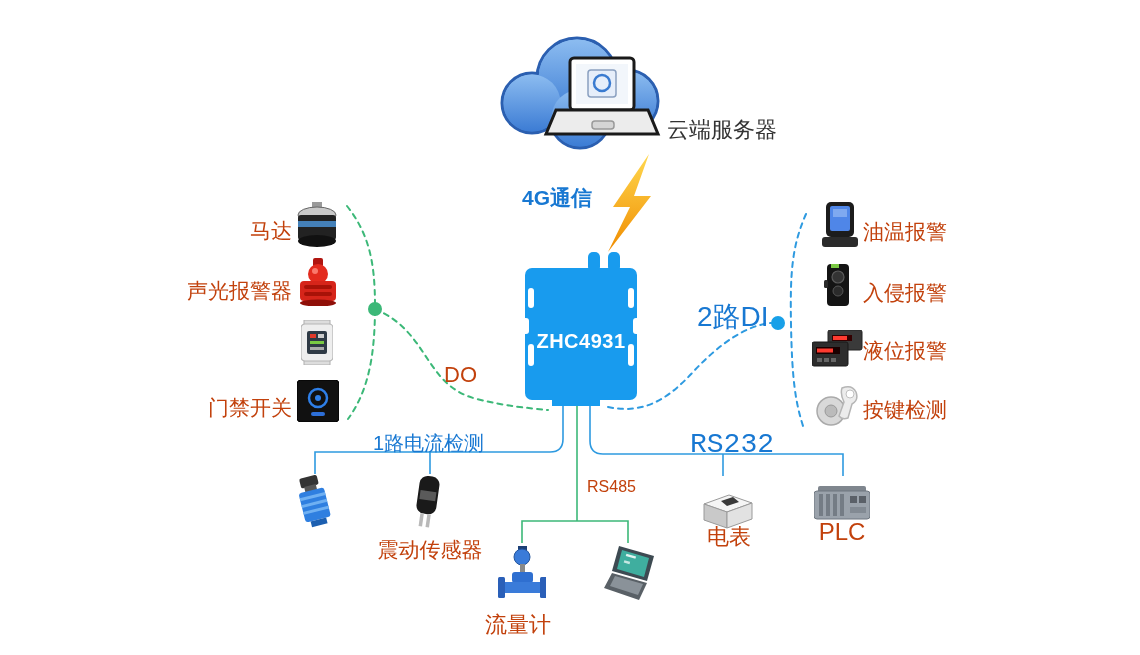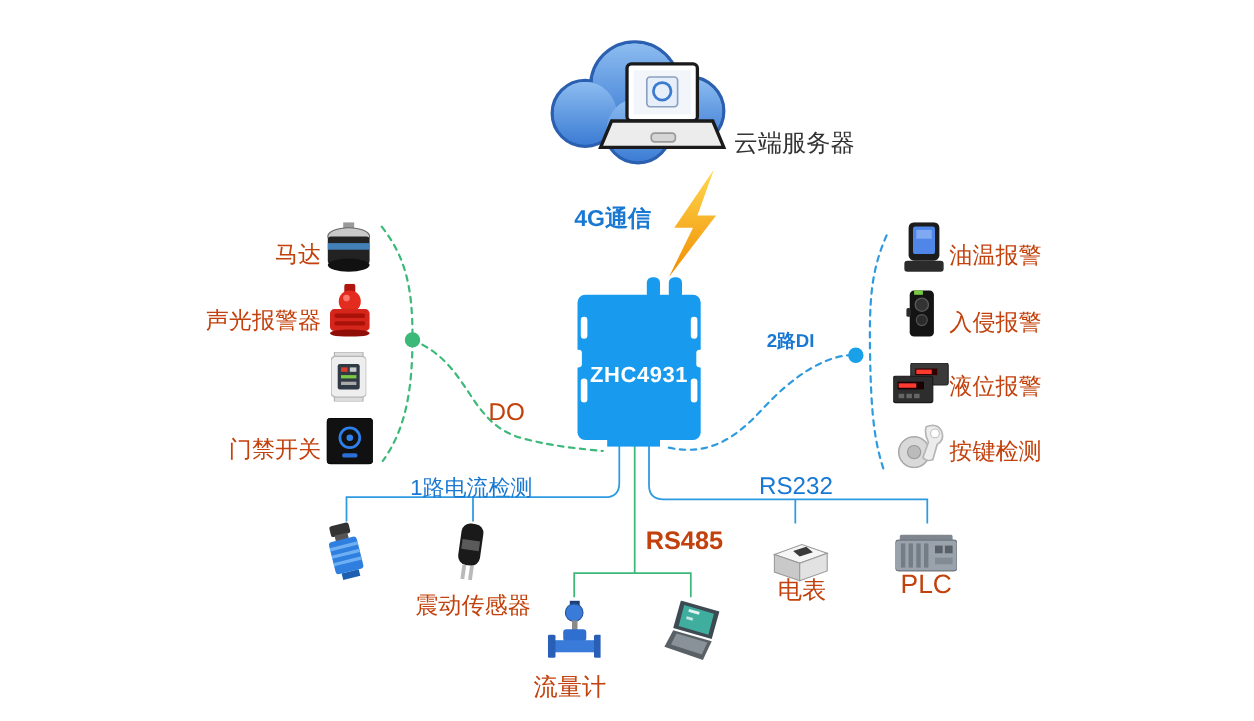--- a/index.html
+++ b/index.html
@@ -98,27 +98,27 @@
   </svg>
 
   <div class="cloud-lbl" style="left:667px;top:115px;">云端服务器</div>
 
   <div class="blue-lbl" style="left:522px;top:184px;font-size:21px;">4G通信</div>
 
   <div class="device-model" style="left:525px;top:315px;width:112px;margin-top:15px;">ZHC4931</div>
 
   <div class="green-lbl" style="left:444px;top:362px;font-weight:normal;font-size:22px;">DO</div>
 
-  <div class="blue-lbl" style="left:697px;top:298px;font-weight:bold;font-size:17px;">2路DI</div>
+  <div class="blue-lbl" style="left:697px;top:298px;font-weight:normal;font-size:28px;">2路DI</div>
 
   <div class="blue-lbl" style="left:373px;top:430px;font-weight:normal;">1路电流检测</div>
 
-  <div class="green-lbl" style="left:587px;top:478px;font-weight:bold;font-size:23px;">RS485</div>
-
-  <div class="blue-lbl" style="left:690px;top:429px;font-weight:normal;font-size:22px;">RS232</div>
+  <div class="green-lbl" style="left:587px;top:478px;font-weight:normal;font-size:16px;">RS485</div>
+
+  <div class="blue-lbl" style="left:690px;top:429px;font-weight:normal;font-size:28px;font-family:Liberation Mono, monospace;">RS232</div>
 
   <div class="lbl right" style="left:60px;top:217px;width:232px;">马达</div>
   <div class="node" style="left:296px;top:202px;">
     <svg width="42" height="46">
       <rect x="16" y="0" width="10" height="7" fill="#9a9a9a"></rect>
       <ellipse cx="21" cy="13" rx="19" ry="8" fill="#c9c9c9" stroke="#666" stroke-width="1"></ellipse>
       <rect x="2" y="13" width="38" height="25" rx="3" fill="#222222"></rect>
       <rect x="2" y="19" width="38" height="6" fill="#4a90d2" opacity="0.85"></rect>
       <ellipse cx="21" cy="39" rx="19" ry="6" fill="#111111"></ellipse>
     </svg>

